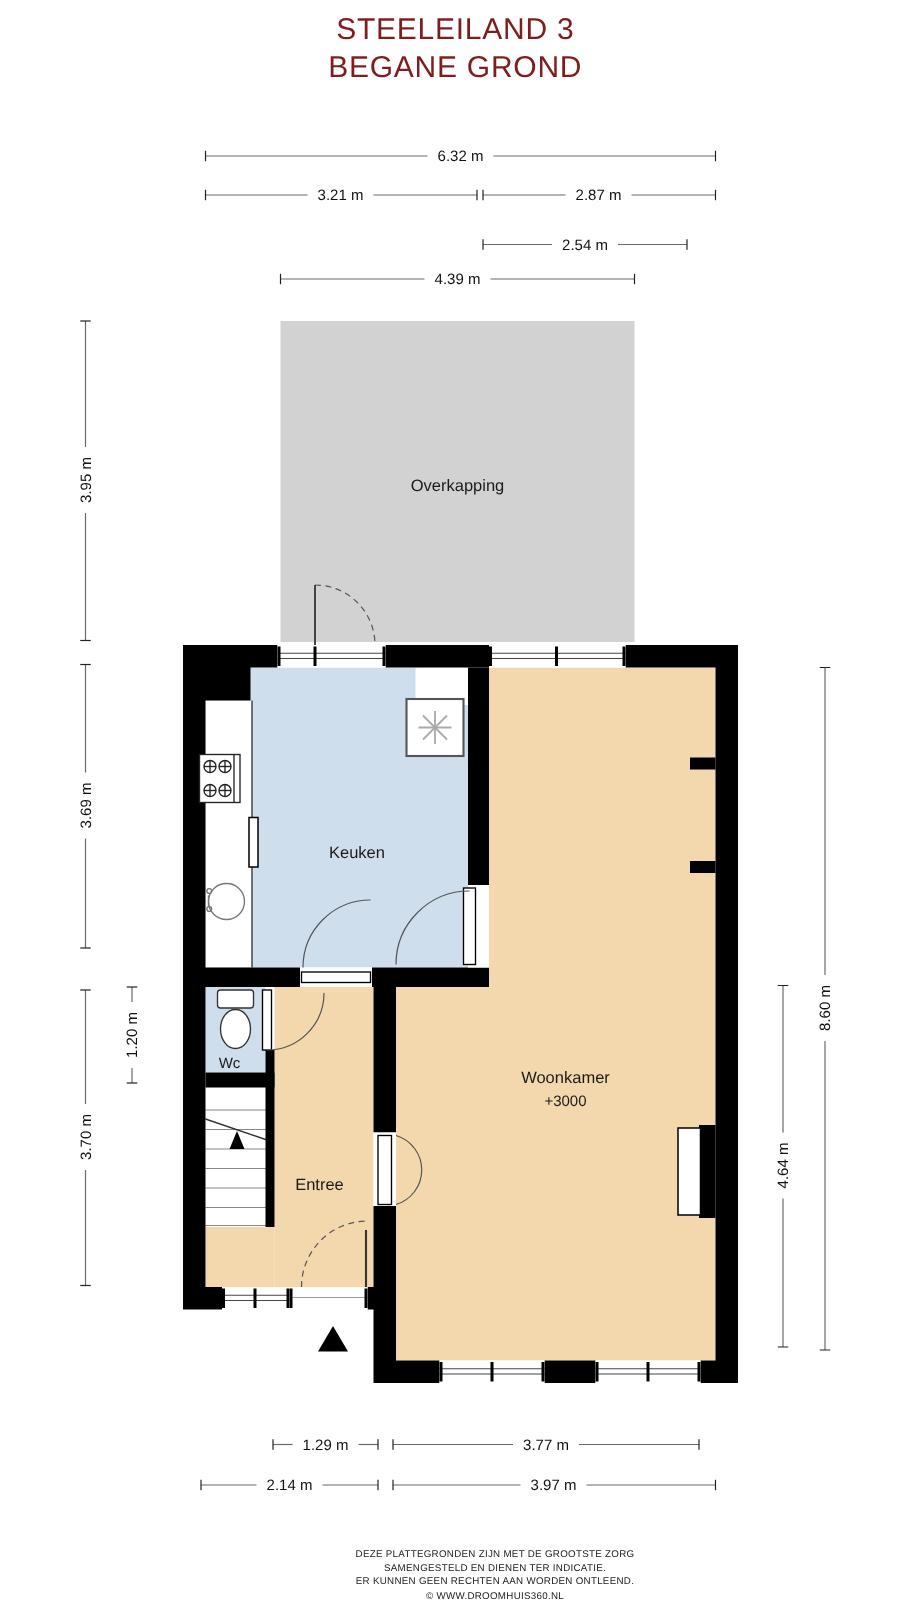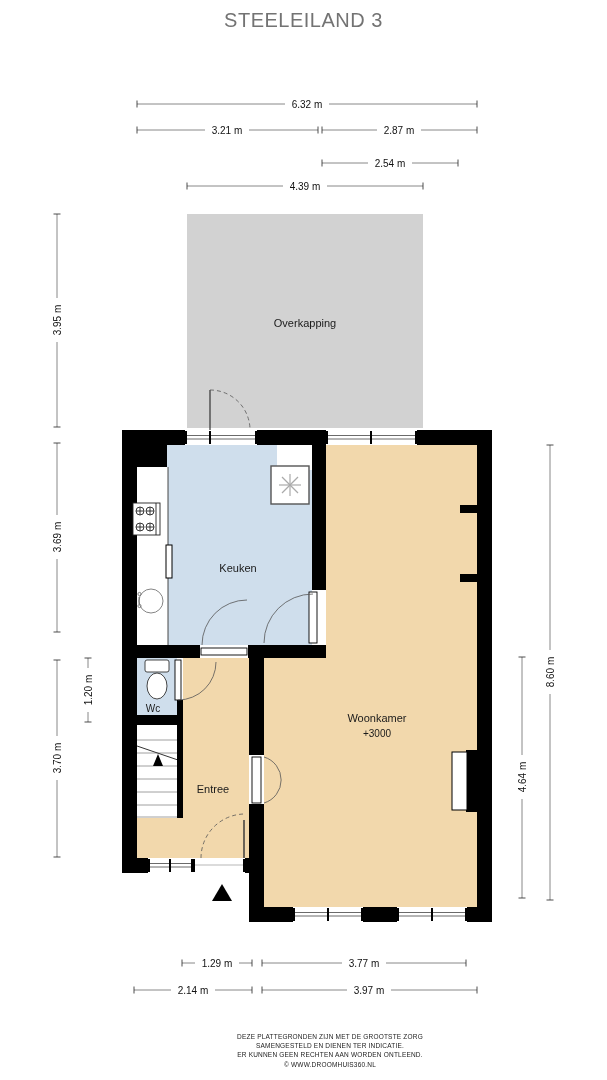--- a/index.html
+++ b/index.html
@@ -1,34 +1,35 @@
 <!DOCTYPE html>
 <html><head>
 <meta charset="utf-8">
 <style>
   html,body{margin:0;padding:0;background:#fff;}
   .page{position:relative;width:607px;height:1080px;background:#ffffff;overflow:hidden;
         font-family:"Liberation Sans", sans-serif;}
   .title{position:absolute;top:8px;left:0;width:607px;text-align:center;
-         font-size:20px;line-height:25px;color:#737373;letter-spacing:.5px;}
+         font-size:20px;line-height:25px;color:#7f1d1d;letter-spacing:.5px;}
   .footer{position:absolute;top:1032px;left:130px;width:400px;text-align:center;
           font-size:6.5px;line-height:9.2px;color:#222;letter-spacing:.2px;}
   svg text{font-family:"Liberation Sans", sans-serif;}
   .dim-label{font-size:10px;fill:#111;}
   .room-label{font-size:11px;fill:#1a1a1a;}
   .room-note{font-size:10px;fill:#1a1a1a;}
   .wc-label{font-size:10px;fill:#1a1a1a;}
 </style>
 </head>
 <body>
 
 <div class="page">
 
   <div class="title">
     <div>STEELEILAND 3</div>
+    <div>BEGANE GROND</div>
   </div>
 
   <svg width="607" height="1080" viewBox="0 0 607 1080">
 
     <g>
       <rect x="187" y="214" width="236" height="214" fill="#d2d2d2"></rect>
       <rect x="137" y="445" width="175" height="200" fill="#cfdeec"></rect>
       <rect x="326" y="445" width="151" height="213" fill="#f2d8ac"></rect>
       <rect x="264" y="658" width="213" height="249" fill="#f2d8ac"></rect>
       <rect x="183" y="658" width="66" height="200" fill="#f2d8ac"></rect>

